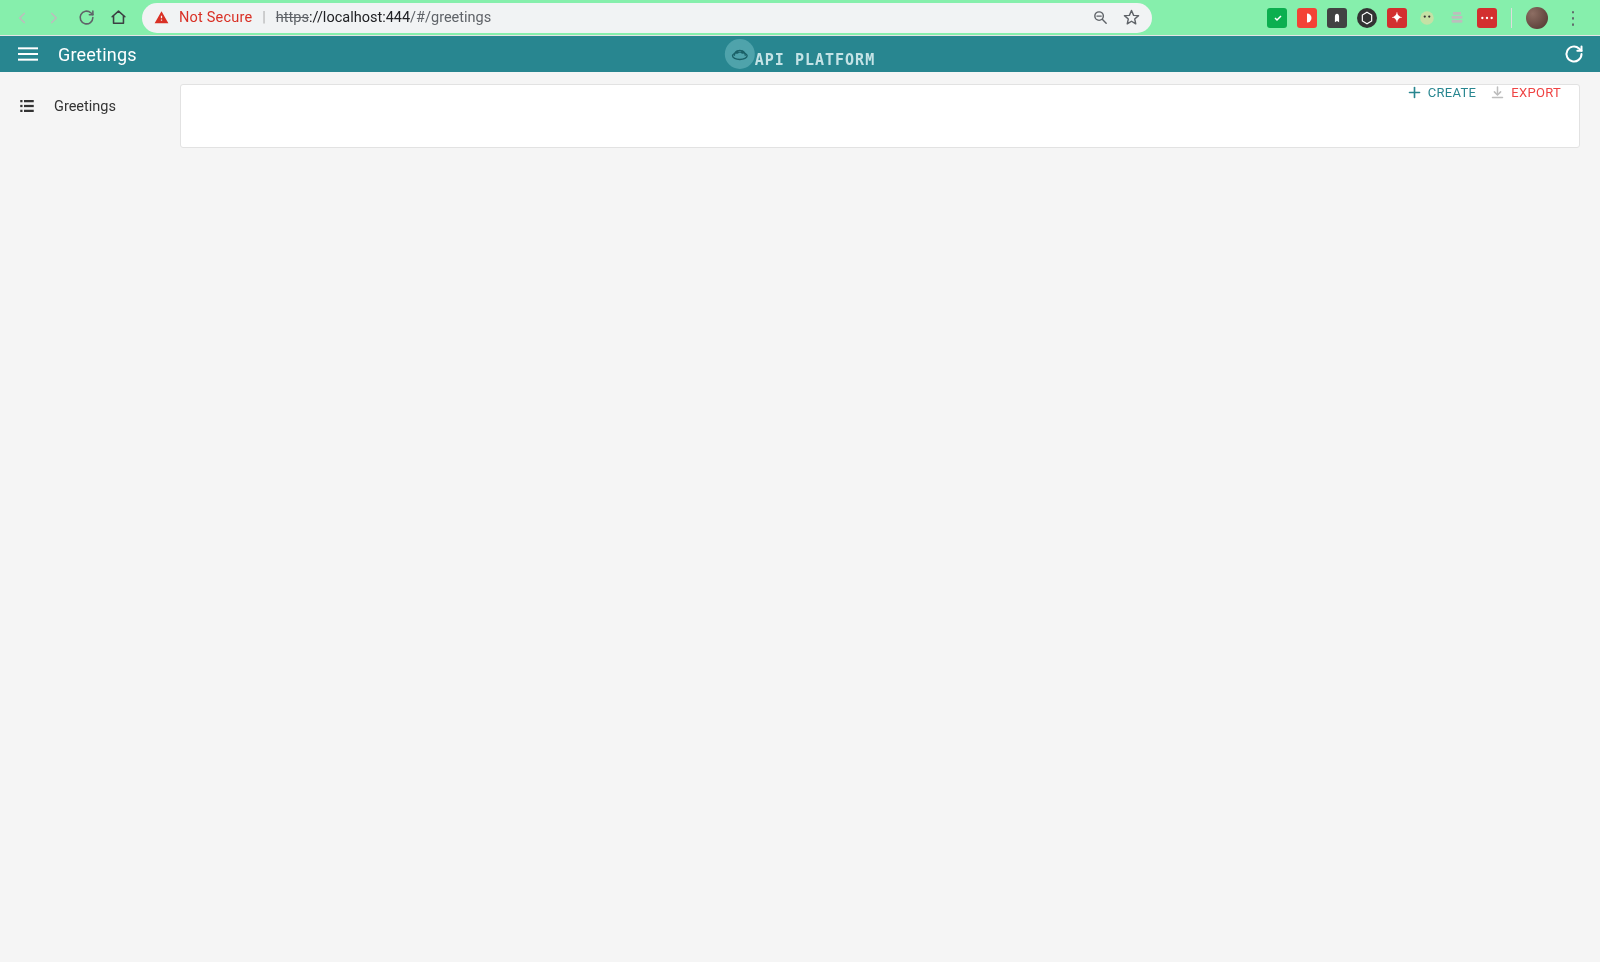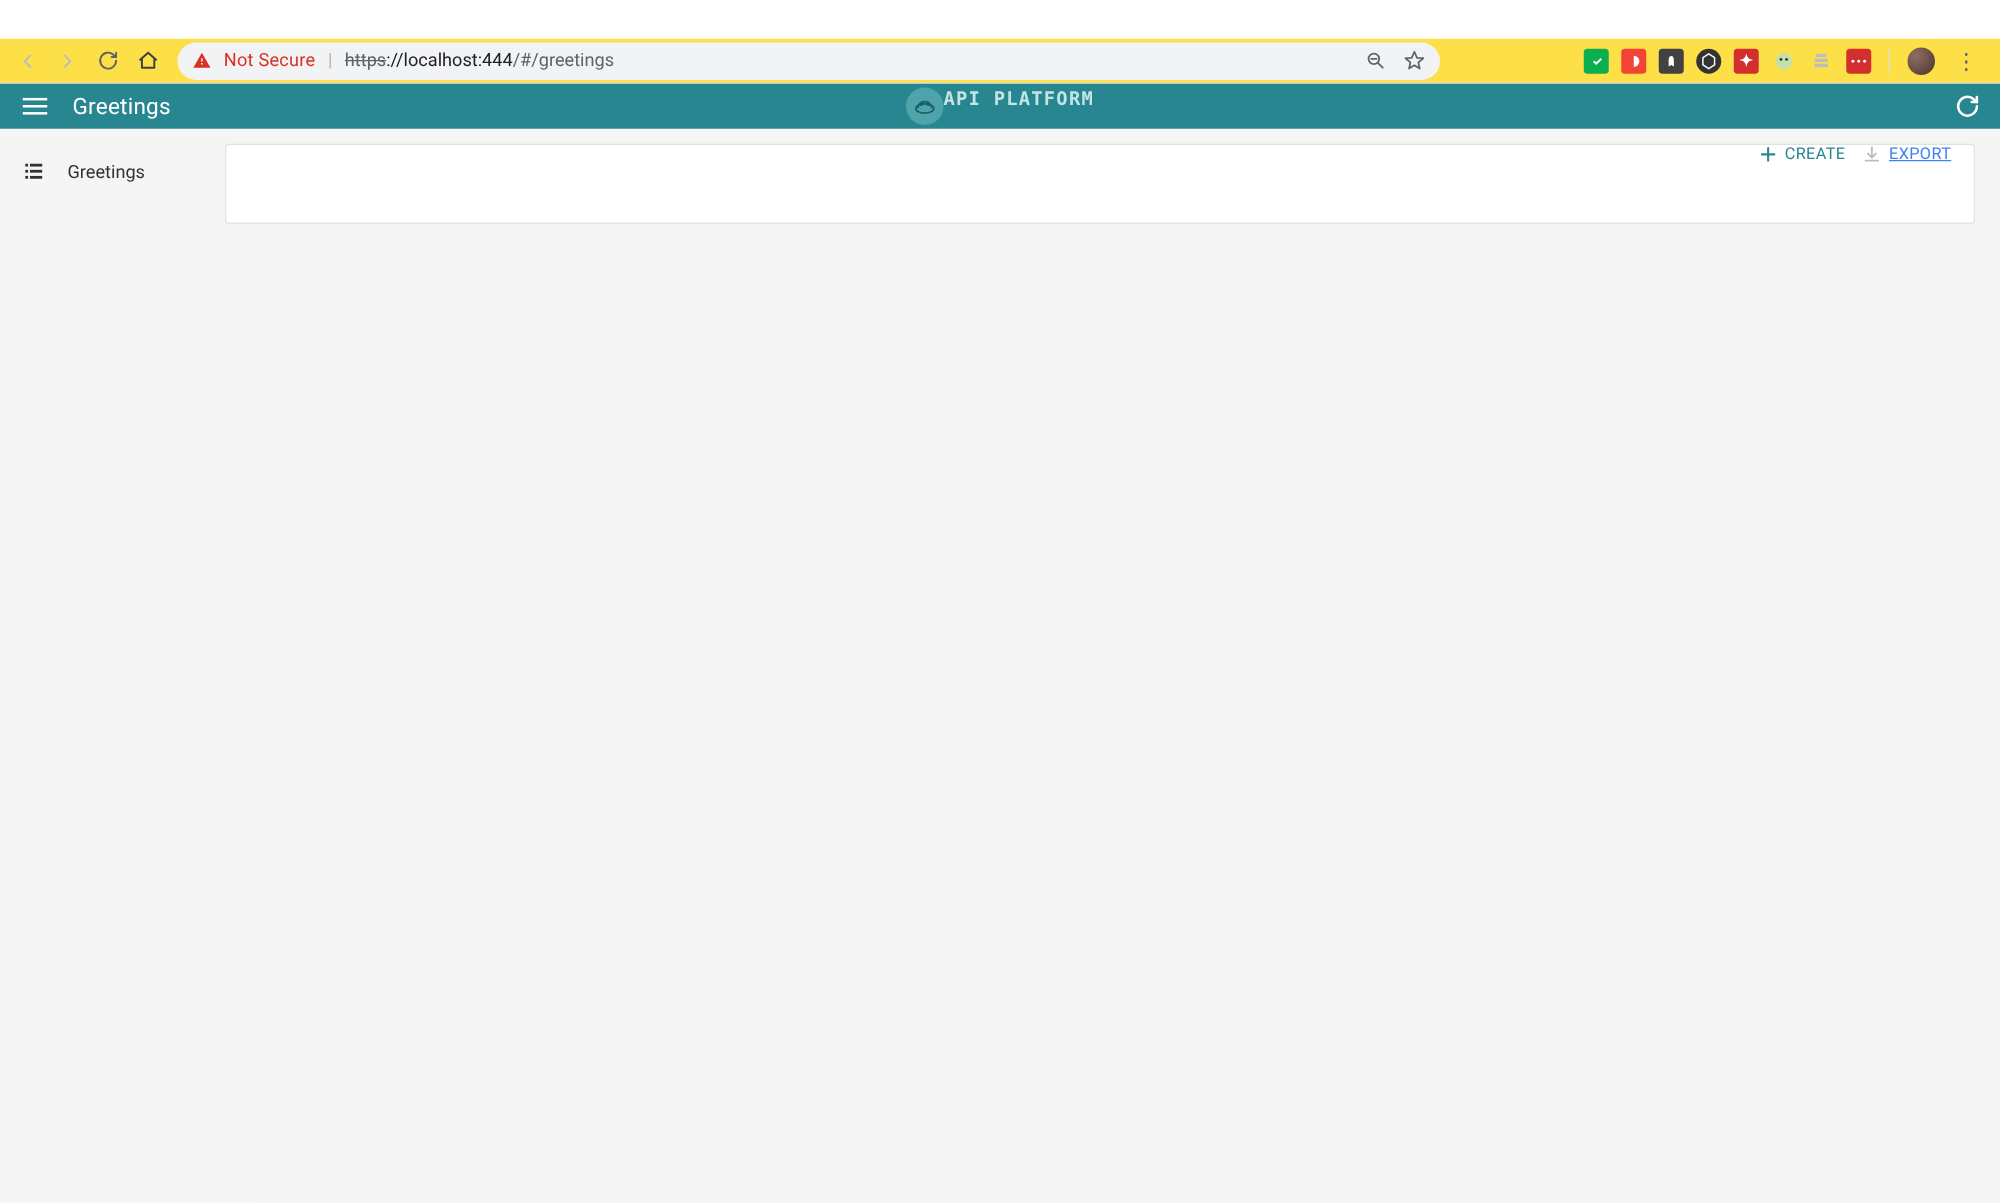--- a/index.html
+++ b/index.html
@@ -3,25 +3,24 @@
   <meta charset="utf-8">
   <style>
     * { margin:0; padding:0; box-sizing:border-box; font-family: -apple-system, BlinkMacSystemFont, "Segoe UI", Roboto, Arial, sans-serif; }
     html,body { width:1600px; height:962px; background:#fff; overflow:hidden; }
 
     
     .chrome-bar {
       height:36px;
       display:flex;
       align-items:center;
-      background:#fde047;
+      background:#86efac;
       border-bottom:1px solid #e5e5e5;
       padding:0 8px;
       gap:4px;
-      margin-top:31px;
     }
     .nav-btn {
       width:28px; height:28px;
       display:flex; align-items:center; justify-content:center;
       color:#5f6368; font-size:18px; border-radius:50%;
     }
     .nav-btn.disabled { color:#bdbdbd; }
 
     .omnibox {
       flex:0 0 auto;
@@ -67,21 +66,21 @@
       color:#fff;
       display:flex;
       align-items:center;
       padding:0 16px;
       position:relative;
     }
     .menu-btn { width:24px; height:24px; display:flex; align-items:center; justify-content:center; cursor:pointer; }
     .page-title { font-size:18px; font-weight:400; margin-left:18px; letter-spacing:.2px; }
     .brand {
       position:absolute; left:50%; top:50%; transform:translate(-50%,-50%);
-      display:flex; align-items:flex-start; gap:0;
+      display:flex; align-items:flex-end; gap:0;
     }
     .brand-logo {
       width:30px; height:30px; border-radius:50%;
       background:#4fa3ab;
       display:flex; align-items:center; justify-content:center;
     }
     .brand-text { font-family: monospace; font-size:15px; letter-spacing:1px; color:#c4e3e6; font-weight:600; }
     .refresh-right { position:absolute; right:16px; top:50%; transform:translateY(-50%); cursor:pointer; }
 
     
@@ -121,21 +120,21 @@
       display:flex; align-items:flex-start; justify-content:flex-end;
       padding:0 18px;
       gap:14px;
     }
     .tb-btn {
       display:flex; align-items:center; gap:6px;
       font-size:13px; letter-spacing:.3px;
       cursor:pointer;
       color:#288690;
     }
-    .tb-btn.disabled { color:#3b82f6; cursor:default;text-decoration:underline; }
+    .tb-btn.disabled { color:#ef4444; cursor:default; }
     .tb-ic { font-size:15px; }
     .no-results {
       font-size:13.5px; color:#333;
       padding:6px 20px 0 20px;
     }
 
     
     svg { display:block; }
   </style>
 </head>

